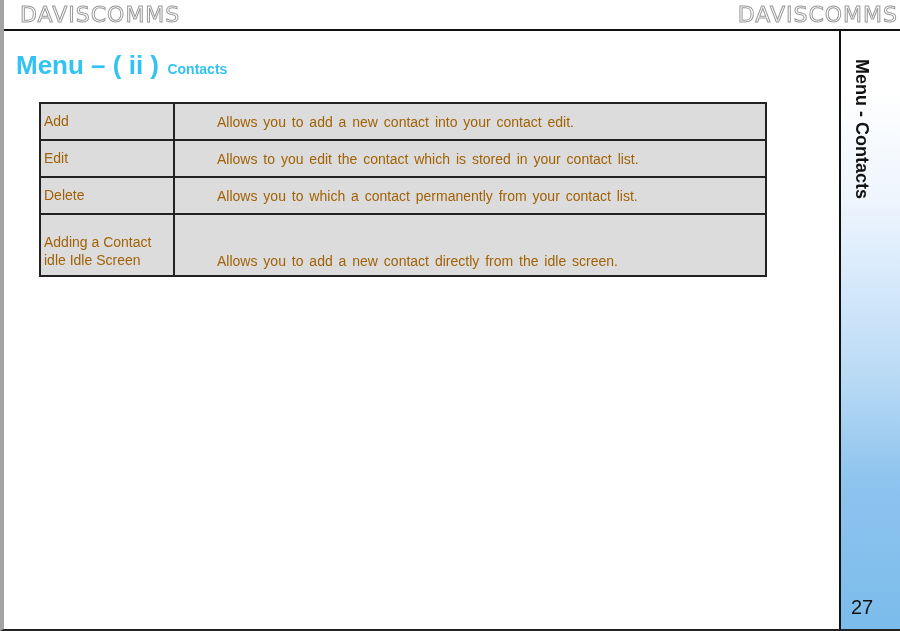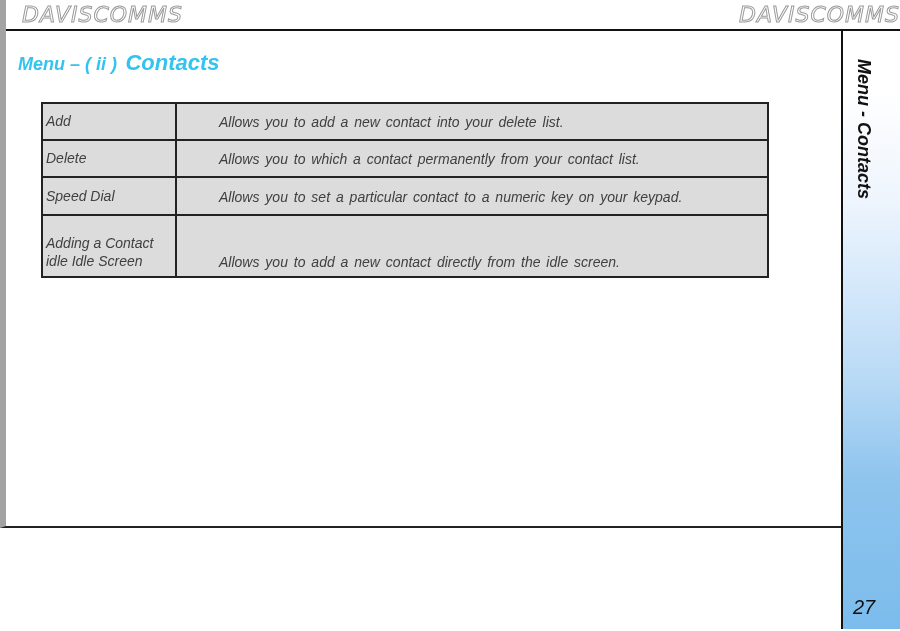--- a/index.html
+++ b/index.html
@@ -7,26 +7,25 @@
       padding: 0;
       width: 900px;
       height: 631px;
       overflow: hidden;
       background: #ffffff;
       font-family: "Liberation Sans", sans-serif;
     }
     .slide {
       position: relative;
       width: 900px;
-      height: 528px;
+      height: 631px;
       box-sizing: border-box;
-      border-left: 6px solid #a3a3a3;
+      border-left: 4px solid #a3a3a3;
       border-bottom: 2px solid #222;
       background: #fff;
-      font-style: italic;
     }
     .header-bar {
       position: absolute;
       left: 0;
       top: 0;
       width: 900px;
       height: 31px;
       border-bottom: 2px solid #111;
       box-sizing: border-box;
       background: #fff;
@@ -46,22 +45,22 @@
     .logo-right { right: 6px; }
 
     .title {
       position: absolute;
       left: 12px;
       top: 50px;
       color: #33c3f0;
       font-weight: bold;
       white-space: nowrap;
     }
-    .title .main { font-size: 18px; }
-    .title .sub { font-size: 22px; margin-left: 4px; margin-top: 40px; }
+    .title .main { font-size: 26px; }
+    .title .sub { font-size: 14px; margin-left: 4px; margin-top: 40px; }
 
     .sidebar {
       position: absolute;
       left: 835px;
       top: 31px;
       width: 65px;
       height: 598px;
       box-sizing: border-box;
       border-left: 2px solid #111;
       border-right: 1px solid #333;
@@ -100,21 +99,21 @@
       left: 35px;
       top: 102px;
       width: 728px;
       border-collapse: collapse;
       background: #dcdcdc;
       border: 2px solid #222;
     }
     .contacts-table td {
       border: 2px solid #222;
       font-size: 14px;
-      color: #404040;
+      color: #a16207;
       padding: 8px 2px;
       vertical-align: bottom;
     }
     .contacts-table td.term {
       width: 134px;
       padding-left: 3px;
       padding-bottom: 6px;
       line-height: 18px;
     }
     .contacts-table td.desc {
@@ -144,29 +143,29 @@
 
   <div class="title">
     <span class="main">Menu – ( ii )</span>
     <span class="sub">Contacts</span>
   </div>
 
   <table class="contacts-table">
     <tbody>
         <tr class="row-1">
       <td class="term">Add</td>
-      <td class="desc">Allows you to add a new contact into your delete list.</td>
+      <td class="desc">Allows you to add a new contact into your contact edit.</td>
+    </tr>
+    <tr class="row-2">
+      <td class="term">Edit</td>
+      <td class="desc">Allows to you edit the contact which is stored in your contact list.</td>
     </tr>
     <tr class="row-3">
       <td class="term">Delete</td>
       <td class="desc">Allows you to which a contact permanently from your contact list.</td>
-    </tr>
-    <tr class="row-4">
-      <td class="term">Speed Dial</td>
-      <td class="desc">Allows you to set a particular contact to a numeric key on your keypad.</td>
     </tr>
     <tr class="row-5">
       <td class="term">
         <div>Adding a Contact</div>
         <div>idle Idle Screen</div>
       </td>
       <td class="desc">Allows you to add a new contact directly from the idle screen.</td>
     </tr>
   </tbody>
     </table>

